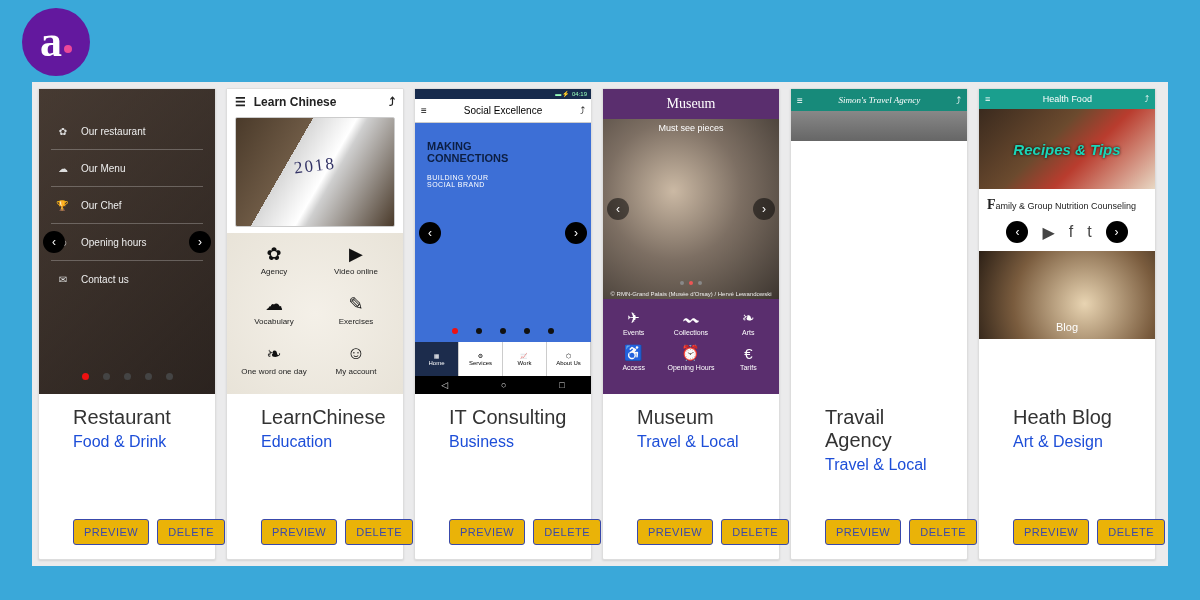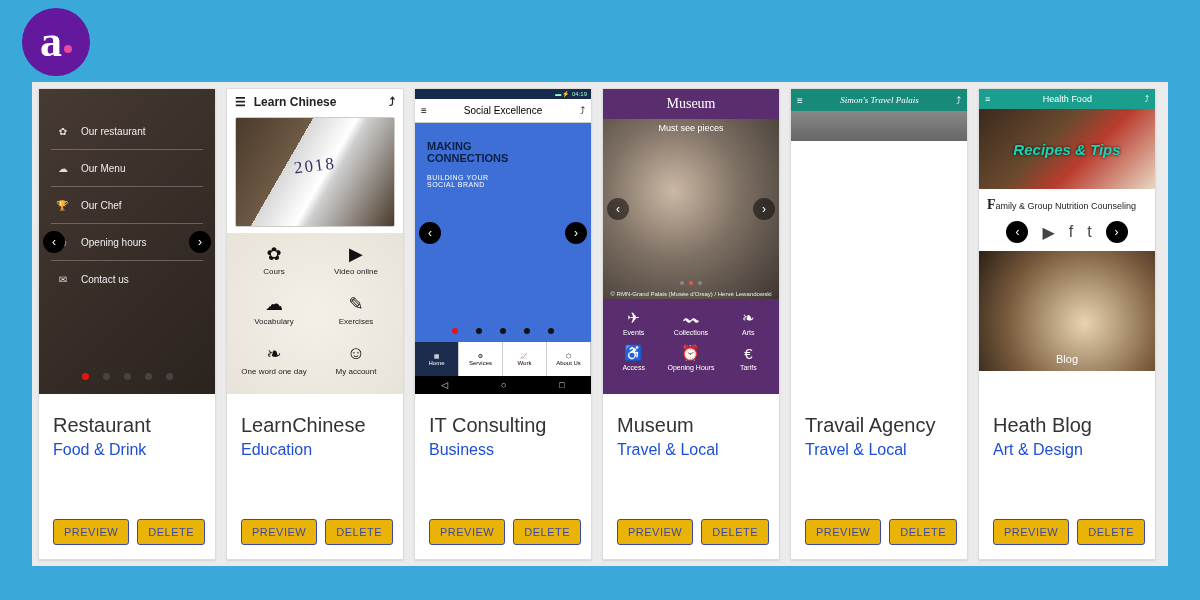--- a/index.html
+++ b/index.html
@@ -5,21 +5,21 @@
 * { margin:0; padding:0; box-sizing:border-box; font-family: Arial, Helvetica, sans-serif; }
 body { background:#3aa8d9; width:1200px; height:600px; overflow:hidden; }
 .logo-wrap { position:absolute; top:8px; left:22px; }
 .logo { width:68px; height:68px; background:#63189e; border-radius:50%; display:flex; align-items:center; justify-content:center; }
 .logo-a { color:#fff; font-size:44px; font-weight:bold; font-family:Georgia,serif; line-height:0.7; }
 .logo-dot { width:8px; height:8px; background:#ec4899; border-radius:50%; margin-left:2px; margin-top:14px; }
 
 .gallery { position:absolute; top:82px; left:32px; right:32px; bottom:34px; background:#ebebec; padding:6px 6px; display:flex; gap:10px; overflow:hidden; }
 .card { background:#fff; width:178px; border-radius:2px; border:1px solid #ddd; box-shadow:0 1px 2px rgba(0,0,0,.1); display:flex; flex-direction:column; }
 .thumb { width:100%; height:305px; position:relative; overflow:hidden; }
-.meta { padding:20px 14px 14px; display:flex; flex-direction:column; flex:1 1 auto; }
+.meta { padding:12px 14px 14px; display:flex; flex-direction:column; flex:1 1 auto;margin-left:20px; }
 .title { font-size:20px; color:#333; font-weight:400; margin-bottom:4px; }
 .cat { font-size:16px; color:#1d4ed8; margin-bottom:14px; }
 .btns { display:flex; gap:8px; margin-top:auto; }
 .btn { border:1px solid #3949ab; color:#3949ab; background:#eab308; border-radius:3px; font-size:11px; padding:6px 10px; letter-spacing:.5px; cursor:pointer; }
 
 
 .arrow { position:absolute; top:50%; transform:translateY(-50%); width:22px; height:22px; background:#000; color:#fff; border-radius:50%; display:flex; align-items:center; justify-content:center; font-size:12px; }
 .arrow.l{ left:4px;} .arrow.r{ right:4px;}
 
 
@@ -75,21 +75,21 @@
 .t5 .ov{position:absolute;top:14px;left:10px;right:10px;text-align:center;color:rgba(170,180,185,.85);font-size:18px;font-weight:300;letter-spacing:3px;line-height:1.25;font-family:'Helvetica Neue',sans-serif;}
 .t5 .strip{height:30px;background:linear-gradient(#888,#666);}
 
 
 .t6{display:flex;flex-direction:column;}
 .t6 .bar{background:#1a9f8e;height:20px;display:flex;align-items:center;justify-content:space-between;padding:0 6px;color:#fff;font-size:9px;}
 .t6 .hero1{height:80px;background:linear-gradient(135deg,#3a2a1e,#6b4a2e 40%,#b93c2e 60%,#e8d8c4 100%);position:relative;display:flex;align-items:center;justify-content:center;}
 .t6 .hero1 .tt{color:#1ad6b8;font-weight:bold;font-size:15px;font-style:italic;text-shadow:0 0 3px #000;}
 .t6 .line{font-size:9px;padding:8px 8px 4px;color:#222;}.t6 .line b{font-size:14px;font-family:Georgia,serif;}
 .t6 .soc{display:flex;align-items:center;justify-content:center;gap:14px;padding:4px 0 8px;font-size:16px;color:#444;position:relative;}
-.t6 .hero2{height:120px;background:radial-gradient(circle at 60% 60%,#e8d4b2 0,#7a5c3e 60%,#2c2016 100%);display:flex;align-items:flex-end;justify-content:center;color:#fff;font-size:11px;padding-bottom:6px;}
+.t6 .hero2{height:88px;background:radial-gradient(circle at 60% 60%,#e8d4b2 0,#7a5c3e 60%,#2c2016 100%);display:flex;align-items:flex-end;justify-content:center;color:#fff;font-size:11px;padding-bottom:6px;}
 </style>
 </head>
 <body>
 
 <div class="logo-wrap">
   <div class="logo">
     <span class="logo-a">a</span>
     <span class="logo-dot"></span>
   </div>
 </div>
@@ -142,21 +142,21 @@
     <div class="thumb t2">
       <div class="hdr">
           <span>☰</span>
           <span>Learn Chinese</span>
           <span style="margin-left:auto">⤴</span>
         </div>
       <div class="hero"></div>
       <div class="grid">
         <div class="cell">
             <div class="ci">✿</div>
-            <span>Cours</span>
+            <span>Agency</span>
           </div>
         <div class="cell">
             <div class="ci">▶</div>
             <span>Video online</span>
           </div>
         <div class="cell">
             <div class="ci">☁</div>
             <span>Vocabulary</span>
           </div>
         <div class="cell">
@@ -282,21 +282,21 @@
         <button class="btn">PREVIEW</button>
         <button class="btn">DELETE</button>
       </div>
     </div>
   </div>
 
   <div class="card">
     <div class="thumb t5">
       <div class="bar">
           <span>≡</span>
-          <span class="br">Simon's Travel Palais</span>
+          <span class="br">Simon's Travel Agency</span>
           <span>⤴</span>
         </div>
       <div class="strip"></div>
     </div>
     <div class="meta">
       <div class="title">Travail Agency</div>
       <div class="cat">Travel &amp; Local</div>
       <div class="btns">
         <button class="btn">PREVIEW</button>
         <button class="btn">DELETE</button>

